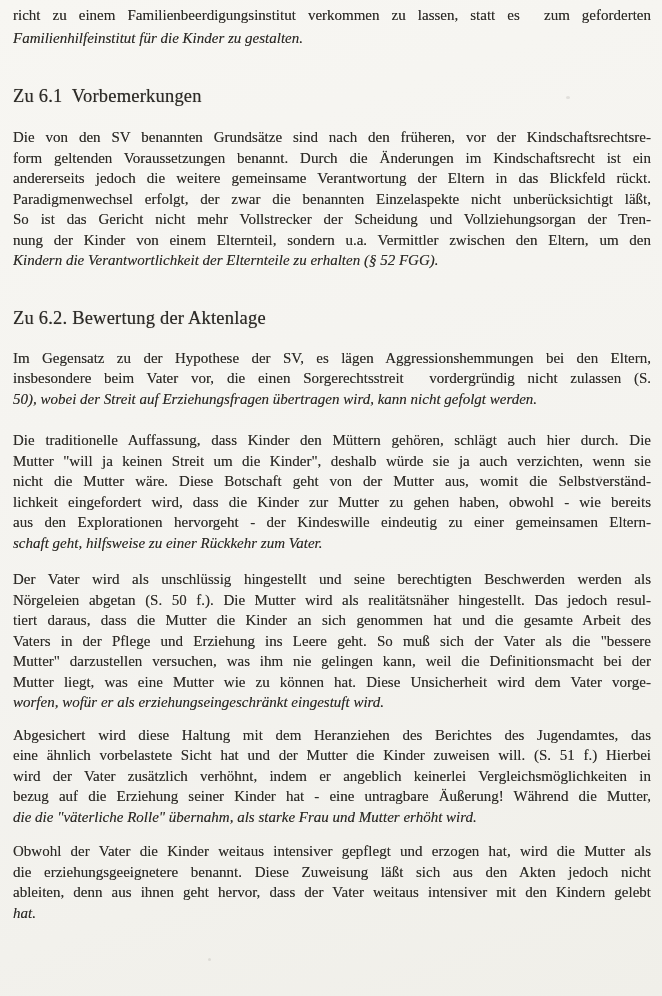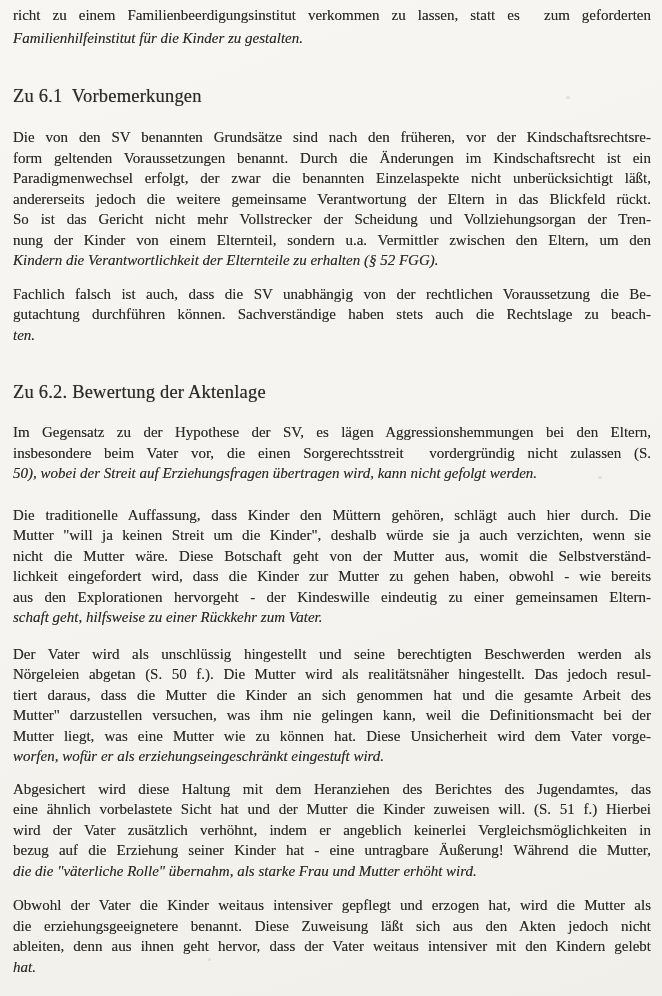--- a/index.html
+++ b/index.html
@@ -55,32 +55,27 @@
   <div class="para lead">
       <div class="line">richt zu einem Familienbeerdigungsinstitut verkommen zu lassen, statt es  zum geforderten</div>
       <div class="line line-last">Familienhilfeinstitut für die Kinder zu gestalten.</div>
     </div>
 
   <h2 class="heading" style="margin-top:34px">Zu 6.1  Vorbemerkungen</h2>
 
   <div class="para" style="margin-top:19px">
       <div class="line">Die von den SV benannten Grundsätze sind nach den früheren, vor der Kindschaftsrechtsre-</div>
       <div class="line">form geltenden Voraussetzungen benannt. Durch die Änderungen im Kindschaftsrecht ist ein</div>
+      <div class="line">andererseits jedoch die weitere gemeinsame Verantwortung der Eltern in das Blickfeld rückt.</div>
       <div class="line">Paradigmenwechsel erfolgt, der zwar die benannten Einzelaspekte nicht unberücksichtigt läßt,</div>
-      <div class="line">andererseits jedoch die weitere gemeinsame Verantwortung der Eltern in das Blickfeld rückt.</div>
       <div class="line">So ist das Gericht nicht mehr Vollstrecker der Scheidung und Vollziehungsorgan der Tren-</div>
       <div class="line">nung der Kinder von einem Elternteil, sondern u.a. Vermittler zwischen den Eltern, um den</div>
       <div class="line line-last">Kindern die Verantwortlichkeit der Elternteile zu erhalten (§ 52 FGG).</div>
     </div>
 
-  <div class="para" style="margin-top:13px">
-      <div class="line">Fachlich falsch ist auch, dass die SV unabhängig von der rechtlichen Voraussetzung die Be-</div>
-      <div class="line">gutachtung durchführen können. Sachverständige haben stets auch die Rechtslage zu beach-</div>
-      <div class="line line-last">ten.</div>
-    </div>
 
   <h2 class="heading" style="margin-top:35px">Zu 6.2. Bewertung der Aktenlage</h2>
 
   <div class="para" style="margin-top:18px">
       <div class="line">Im Gegensatz zu der Hypothese der SV, es lägen Aggressionshemmungen bei den Eltern,</div>
       <div class="line">insbesondere beim Vater vor, die einen Sorgerechtsstreit  vordergründig nicht zulassen (S.</div>
       <div class="line line-last">50), wobei der Streit auf Erziehungsfragen übertragen wird, kann nicht gefolgt werden.</div>
     </div>
 
   <div class="para" style="margin-top:21px">
@@ -89,20 +84,21 @@
       <div class="line">nicht die Mutter wäre. Diese Botschaft geht von der Mutter aus, womit die Selbstverständ-</div>
       <div class="line">lichkeit eingefordert wird, dass die Kinder zur Mutter zu gehen haben, obwohl - wie bereits</div>
       <div class="line">aus den Explorationen hervorgeht - der Kindeswille eindeutig zu einer gemeinsamen Eltern-</div>
       <div class="line line-last">schaft geht, hilfsweise zu einer Rückkehr zum Vater.</div>
     </div>
 
   <div class="para" style="margin-top:16px">
       <div class="line">Der Vater wird als unschlüssig hingestellt und seine berechtigten Beschwerden werden als</div>
       <div class="line">Nörgeleien abgetan (S. 50 f.). Die Mutter wird als realitätsnäher hingestellt. Das jedoch resul-</div>
       <div class="line">tiert daraus, dass die Mutter die Kinder an sich genommen hat und die gesamte Arbeit des</div>
+      <div class="line">Vaters in der Pflege und Erziehung ins Leere geht. So muß sich der Vater als die "bessere</div>
       <div class="line">Mutter" darzustellen versuchen, was ihm nie gelingen kann, weil die Definitionsmacht bei der</div>
       <div class="line">Mutter liegt, was eine Mutter wie zu können hat. Diese Unsicherheit wird dem Vater vorge-</div>
       <div class="line line-last">worfen, wofür er als erziehungseingeschränkt eingestuft wird.</div>
     </div>
 
   <div class="para" style="margin-top:12px">
       <div class="line">Abgesichert wird diese Haltung mit dem Heranziehen des Berichtes des Jugendamtes, das</div>
       <div class="line">eine ähnlich vorbelastete Sicht hat und der Mutter die Kinder zuweisen will. (S. 51 f.) Hierbei</div>
       <div class="line">wird der Vater zusätzlich verhöhnt, indem er angeblich keinerlei Vergleichsmöglichkeiten in</div>
       <div class="line">bezug auf die Erziehung seiner Kinder hat - eine untragbare Äußerung! Während die Mutter,</div>

